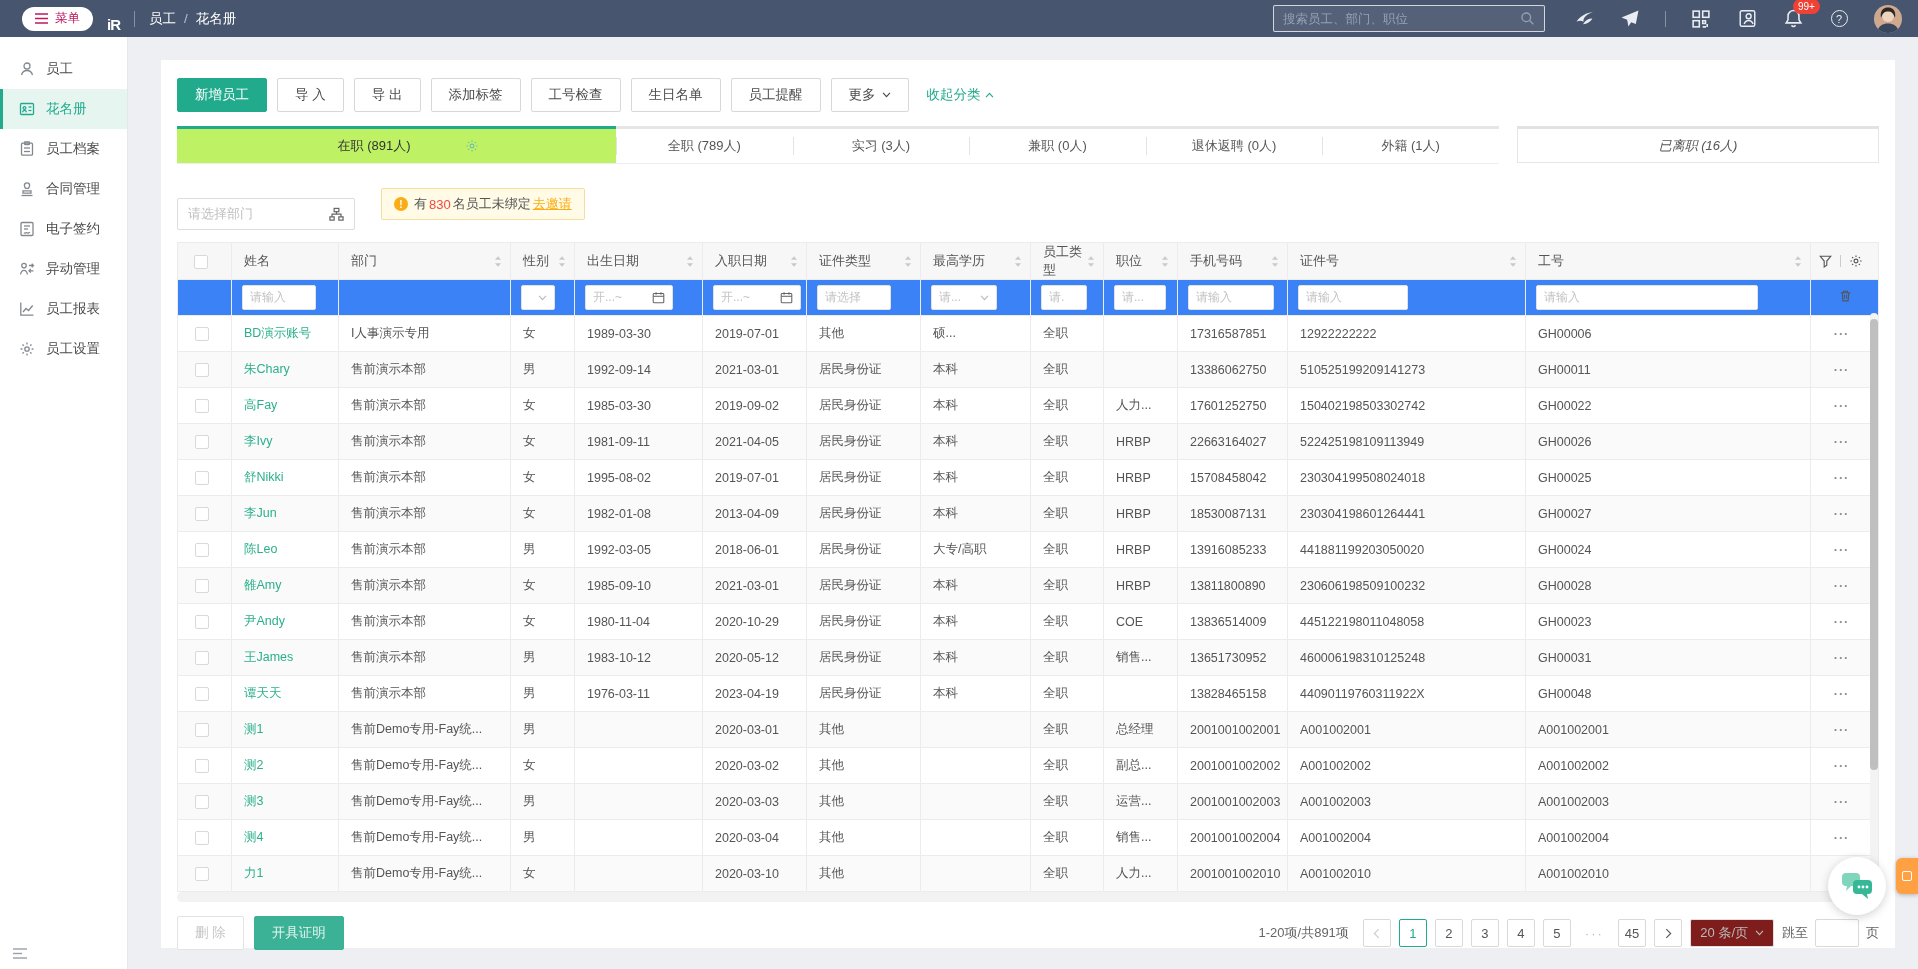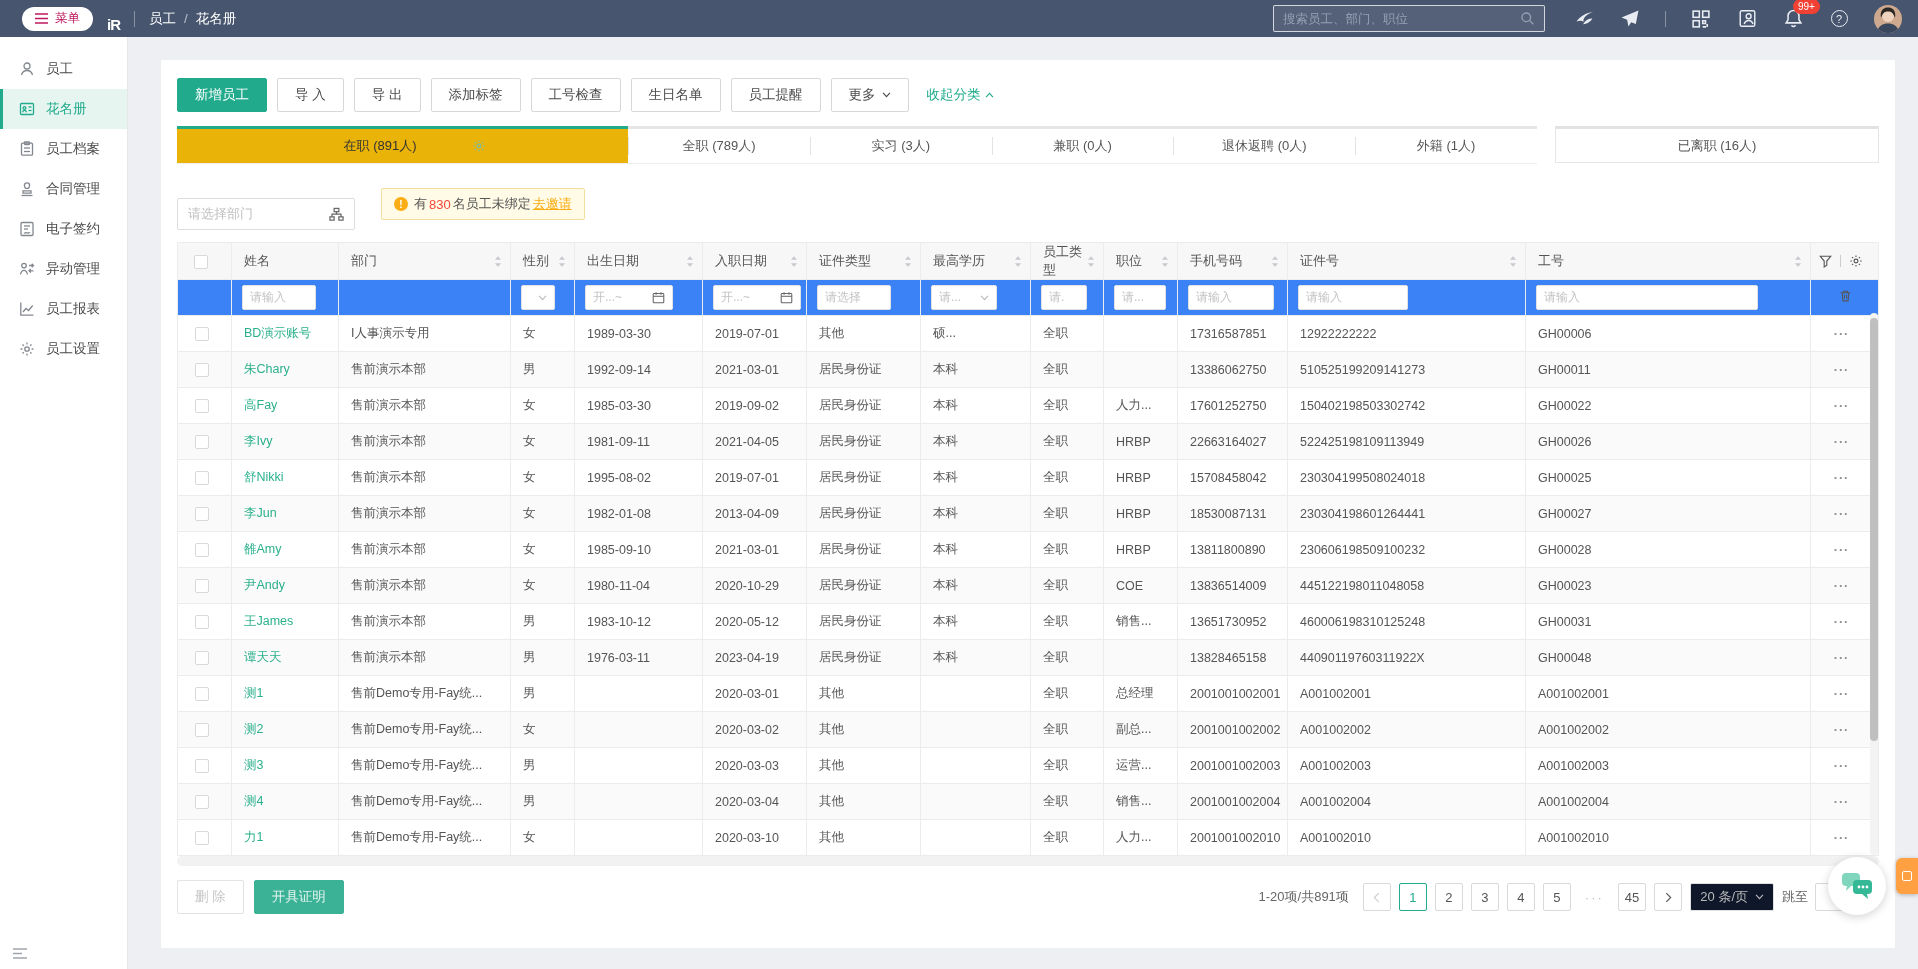--- a/index.html
+++ b/index.html
@@ -40,23 +40,23 @@
   .btn { height:34px; min-width:64px; padding:0 17px; background:#fff; border:1px solid #d8d8d8; border-radius:2px; font-size:13.5px; color:#4a4a4a; display:inline-flex; align-items:center; justify-content:center; gap:6px; cursor:pointer; white-space:nowrap; }
   .btn.primary { background:#21ab8c; border-color:#21ab8c; color:#fff; }
   .btn.disabled { color:#c5c5c5; border-color:#e3e3e3; cursor:default; }
   .btn.primary-soft { background:#3bb295; border-color:#3bb295; color:rgba(255,255,255,.85); cursor:default; }
   .link-green { color:#21ab8c; font-size:13.5px; margin-left:8px; display:inline-flex; align-items:center; gap:4px; cursor:pointer; }
 
   .tabs-row { display:flex; align-items:stretch; height:37px; margin:14px 16px 0; gap:18px; }
   .tabs-left { flex:1; display:flex; box-shadow:0 1px 0 #eee; }
   .tab { flex:1; position:relative; background:#fff; border-top:3px solid #e6e6e6; display:flex; align-items:center; justify-content:center; font-size:13px; color:#555; cursor:pointer; }
   .tab + .tab::before { content:""; position:absolute; left:0; top:8px; bottom:8px; width:1px; background:#e3e3e3; }
-  .tab.active { flex:2.35; background:#eab308; border-top-color:#21ab8c; color:#333;padding-left:24px; }
+  .tab.active { flex:2.35; background:#bef264; border-top-color:#21ab8c; color:#333;padding-left:24px; }
   .tab .gear { margin-left:55px; color:#74bfa9; }
-  .tab-right { width:324px; background:#fff; border:1px solid #e6e6e6; border-top:3px solid #e2e2e2; display:flex; align-items:center; justify-content:center; font-size:13px; color:#555; cursor:pointer; }
+  .tab-right { width:362px; background:#fff; border:1px solid #e6e6e6; border-top:3px solid #e2e2e2; display:flex; align-items:center; justify-content:center; font-size:13px; color:#555; cursor:pointer;font-style:italic; }
 
   .filter-bar { display:flex; align-items:center; gap:26px; margin:15px 16px 0; }
   .dept-select { width:178px; height:32px; border:1px solid #ddd; border-radius:2px; display:flex; align-items:center; justify-content:space-between; padding:0 10px; color:#bfbfbf; font-size:13px; cursor:pointer;margin-top:20px; }
   .dept-select .icn { color:#666; }
   .notice { height:32px; background:#fffbe6; border:1px solid #f5dd9d; border-radius:2px; display:flex; align-items:center; padding:0 12px; font-size:13px; color:#555; gap:2px; }
   .notice .excl { width:14px; height:14px; border-radius:50%; background:#faad14; color:#fff; font-size:10px; font-weight:bold; display:flex; align-items:center; justify-content:center; margin-right:4px; }
   .notice .cnt { color:#f5483b; }
   .notice a { color:#faad14; text-decoration:underline; cursor:pointer; }
 
   
@@ -84,21 +84,21 @@
 
   
   .footer { display:flex; align-items:center; margin:14px 16px 0; }
   .f-spacer { flex:1; }
   .pager { display:flex; align-items:center; gap:8px; font-size:13px; color:#666; }
   .pager .summary { margin-right:6px; color:#666; }
   .pg { min-width:28px; height:28px; border:1px solid #d9d9d9; border-radius:2px; background:#fff; display:flex; align-items:center; justify-content:center; padding:0 6px; cursor:pointer; color:#555; font-size:13px; }
   .pg.active { border-color:#21ab8c; color:#21ab8c; }
   .pg.ghost { border:none; color:#bbb; cursor:default; letter-spacing:2px; }
   .pg.dis { color:#ccc; cursor:default; }
-  .size-select { height:28px; border:1px solid #e0e0e0; background:#0f172a; color:#b9b9b9; padding:0 9px; display:flex; gap:7px; align-items:center; border-radius:2px; cursor:pointer; }
+  .size-select { height:28px; border:1px solid #e0e0e0; background:#7f1d1d; color:#b9b9b9; padding:0 9px; display:flex; gap:7px; align-items:center; border-radius:2px; cursor:pointer; }
   .jump { display:flex; align-items:center; gap:7px; color:#666; }
   .jump-input { width:44px; height:28px; border:1px solid #d9d9d9; border-radius:2px; background:#fff; }
 
   
   .chat-fab { position:absolute; right:32px; bottom:54px; width:58px; height:58px; background:#fff; border-radius:50%; box-shadow:0 2px 10px rgba(0,0,0,.18); display:flex; align-items:center; justify-content:center; z-index:40; cursor:pointer; }
   .side-tab-orange { position:absolute; right:0; bottom:75px; width:22px; height:36px; background:#ffa043; border-radius:6px 0 0 6px; box-shadow:0 1px 4px rgba(0,0,0,.25); z-index:39; cursor:pointer; display:flex; align-items:center; justify-content:center; }
   .side-tab-orange .sq { width:10px; height:10px; border:1.5px solid #fff; border-radius:2px; }
 </style>
 </head>
 <body>
@@ -700,20 +700,36 @@
             <td class="">本科</td>
             <td class="">全职</td>
             <td class="">HRBP</td>
             <td class="">18530087131</td>
             <td class="">230304198601264441</td>
             <td class="">GH00027</td>
             <td class="actions">···</td>
           </tr>
           <tr>
      <td class="c"><span class="cbx"></span></td>
+            <td class="name">陈Leo</td>
+            <td class="">售前演示本部</td>
+            <td class="">男</td>
+            <td class="">1992-03-05</td>
+            <td class="">2018-06-01</td>
+            <td class="">居民身份证</td>
+            <td class="">大专/高职</td>
+            <td class="">全职</td>
+            <td class="">HRBP</td>
+            <td class="">13916085233</td>
+            <td class="">441881199203050020</td>
+            <td class="">GH00024</td>
+            <td class="actions">···</td>
+          </tr>
+          <tr>
+     <td class="c"><span class="cbx"></span></td>
             <td class="name">雒Amy</td>
             <td class="">售前演示本部</td>
             <td class="">女</td>
             <td class="">1985-09-10</td>
             <td class="">2021-03-01</td>
             <td class="">居民身份证</td>
             <td class="">本科</td>
             <td class="">全职</td>
             <td class="">HRBP</td>
             <td class="">13811800890</td>

